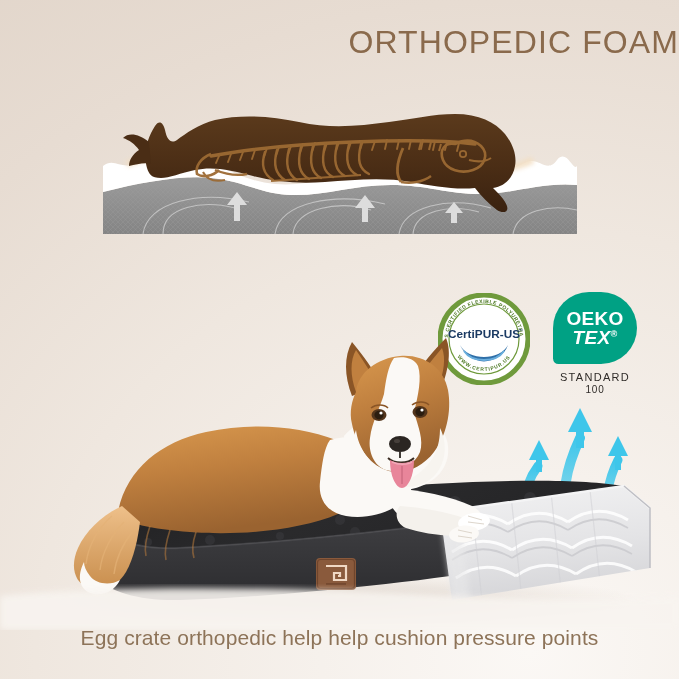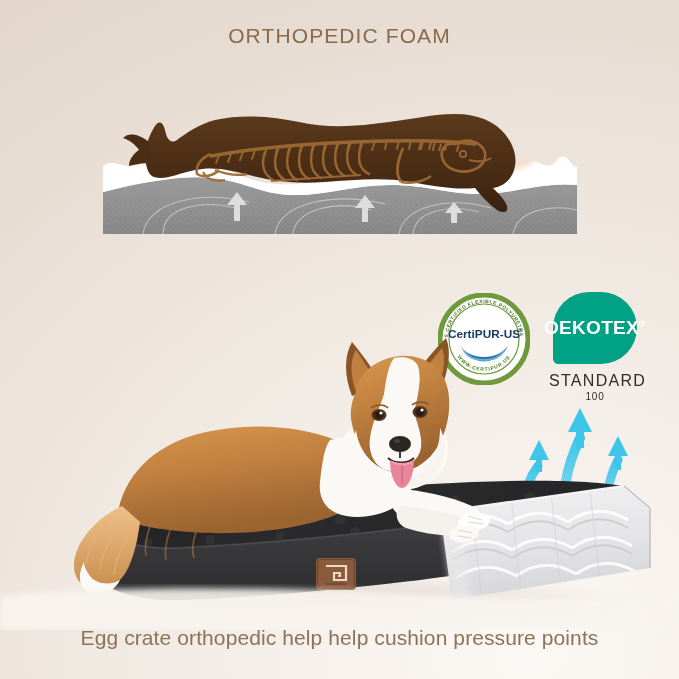--- a/index.html
+++ b/index.html
@@ -19,22 +19,22 @@
     background: radial-gradient(ellipse 140% 120% at 78% 96%, #fbf8f5 0%, #f6f1ec 22%, #efe7df 52%, #e7dcd2 80%, #e2d6cb 100%);
     overflow: hidden;
   }
 
   
   .headline {
     position: absolute;
     top: 24px;
     left: 0;
     width: 679px;
-    text-align: center;
-    font-size: 21px;
+    text-align: right;
+    font-size: 32px;
     letter-spacing: 1.1px;
     color: #8a6a4c;
     font-weight: 400;
   }
 
   
   .diagram {
     position: absolute;
     left: 103px;
     top: 82px;
@@ -73,31 +73,31 @@
   }
   .oeko-drop {
     position: relative;
     width: 84px;
     height: 72px;
     margin: 0 auto;
     background: #00a184;
     border-radius: 40px 40px 40px 6px;
     color: #ffffff;
     display: flex;
-    flex-direction: row;
+    flex-direction: column;
     align-items: center;
     justify-content: center;
     line-height: 1.02;
   }
   .oeko-l1 { font-size: 19px; font-weight: 700; letter-spacing: .3px; }
-  .oeko-l2 { font-size: 19px; font-weight: 700; letter-spacing: .3px; }
+  .oeko-l2 { font-size: 19px; font-weight: 700; letter-spacing: .3px; font-style: italic; }
   .oeko-l2 sup { font-size: 9px; vertical-align: super; }
   .oeko-std {
     margin-top: 7px;
-    font-size: 16px;
+    font-size: 11px;
     letter-spacing: 1.3px;
     color: #2f2b28;
     line-height: 1.22;
   }
   .oeko-num { font-size: 10px; letter-spacing: .8px; color: #2f2b28; }
 
   
   .scene {
     position: absolute;
     left: 0;

